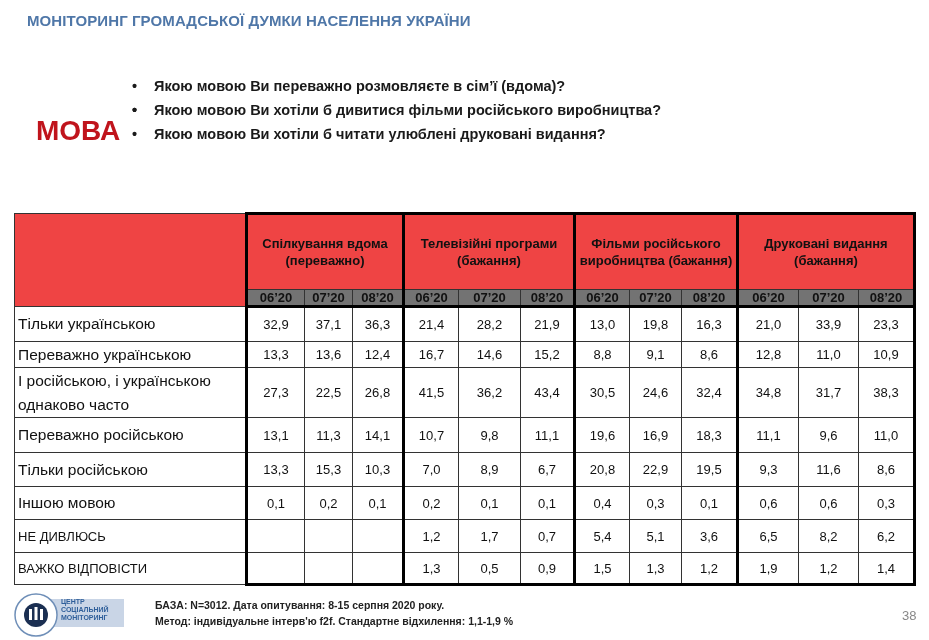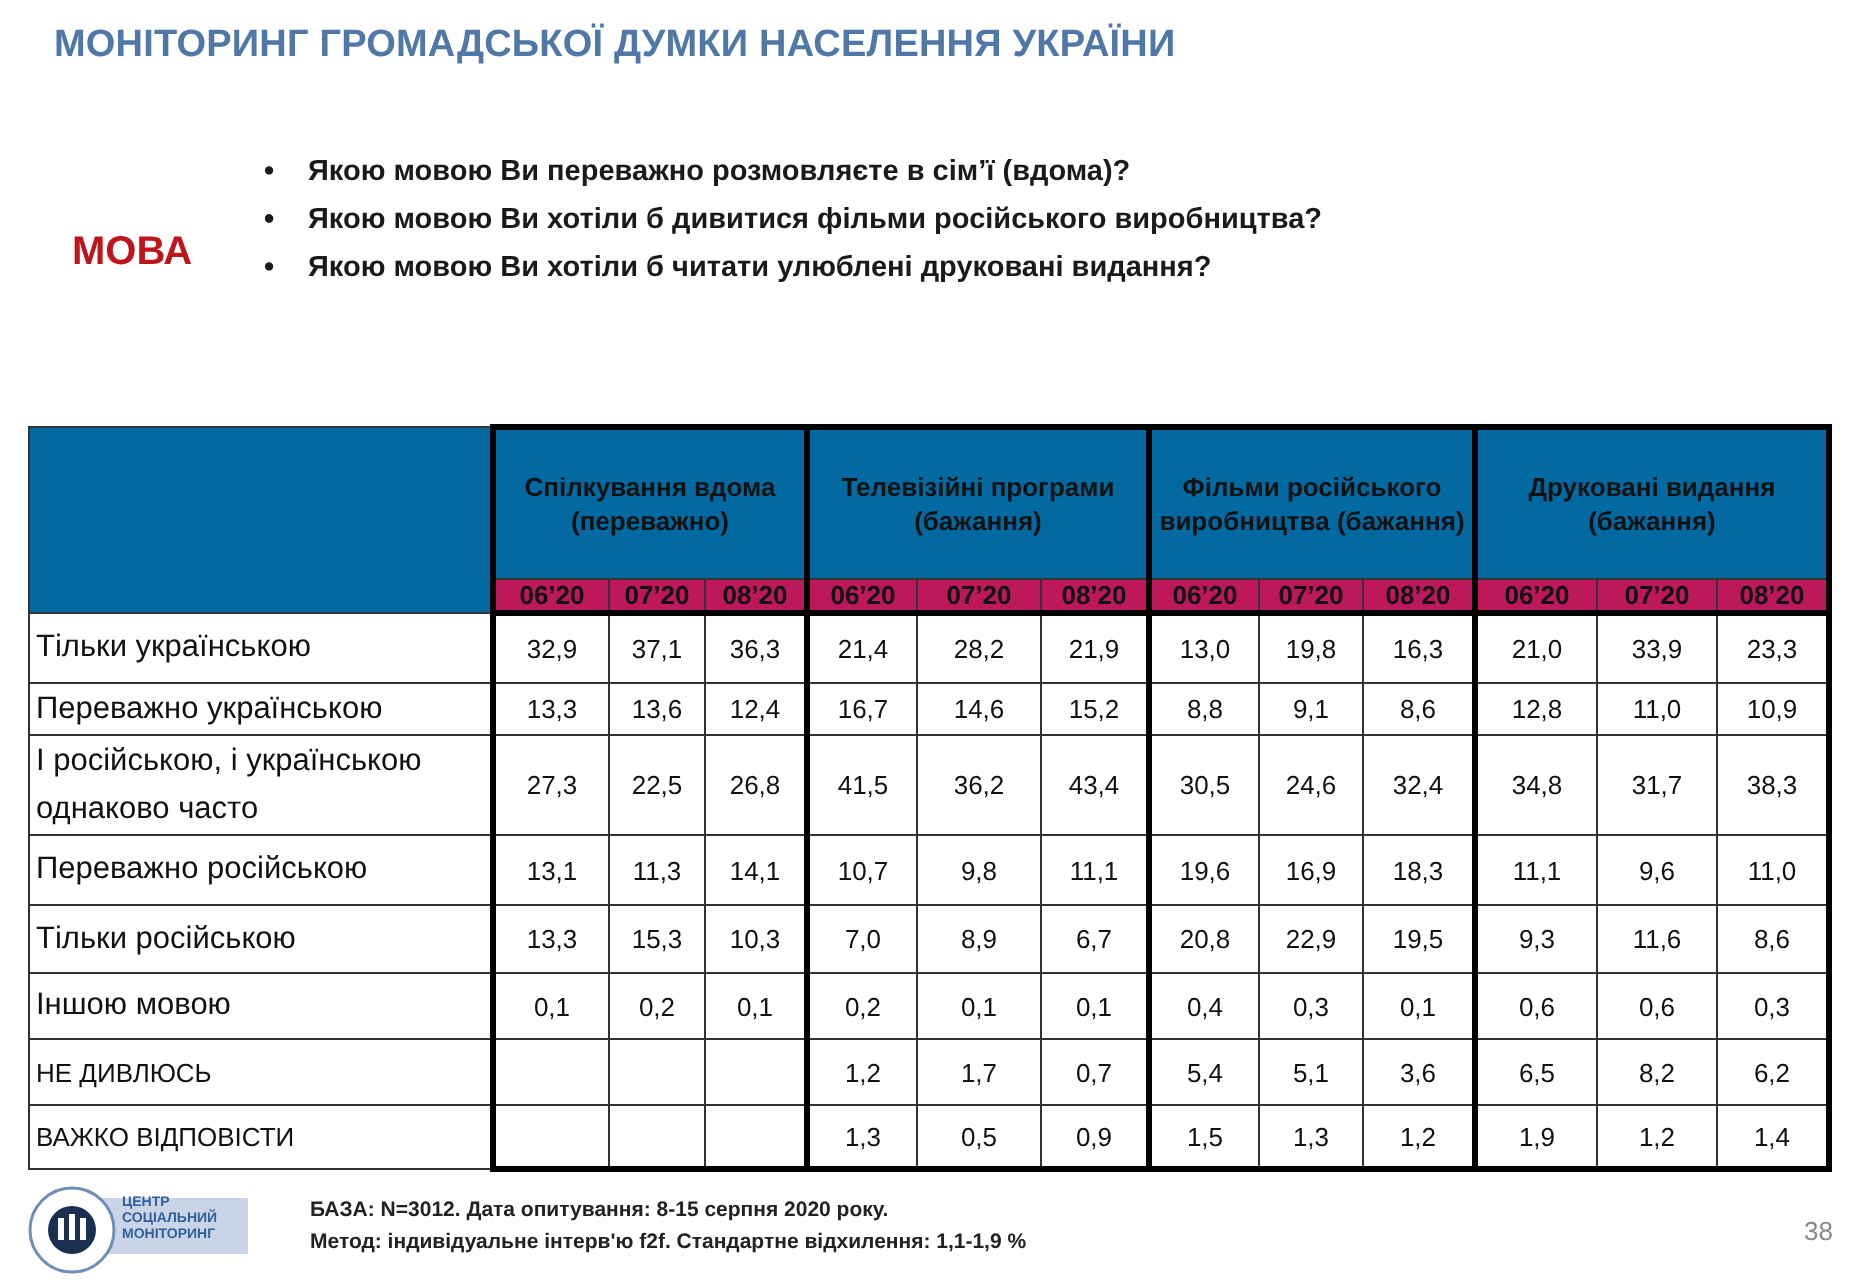--- a/index.html
+++ b/index.html
@@ -1,28 +1,28 @@
 <!DOCTYPE html>
 <html><head>
 <meta charset="utf-8">
 <style>
   html, body { margin:0; padding:0; }
   body { width:929px; height:640px; background:#ffffff; position:relative; overflow:hidden; font-family:"Liberation Sans", sans-serif; color:#111; }
-  .title { position:absolute; left:27px; top:12px; font-size:19px; font-weight:bold; color:#4f77a8; letter-spacing:0.1px; white-space:nowrap; }
-  .topic { position:absolute; left:36px; top:115px; font-size:20px; font-weight:bold; color:#c0141c; }
+  .title { position:absolute; left:27px; top:12px; font-size:15px; font-weight:bold; color:#4f77a8; letter-spacing:0.1px; white-space:nowrap; }
+  .topic { position:absolute; left:36px; top:115px; font-size:28px; font-weight:bold; color:#c0141c; }
   .questions { position:absolute; left:130px; top:74px; margin:0; padding:0; list-style:none; font-size:14.5px; font-weight:bold; color:#1a1a1a; }
   .questions li { position:relative; padding-left:24px; line-height:24px; }
   .questions li .bullet { position:absolute; left:2px; top:0; }
   .questions li.wrap { width:680px; }
 
   table.data { position:absolute; left:14px; top:212px; border-collapse:collapse; table-layout:fixed; }
   table.data td, table.data th { border:1px solid #333; padding:0; font-size:13px; text-align:center; vertical-align:middle; }
-  .hdr { background:#0369a1; }
+  .hdr { background:#ef4444; }
   .grp { font-weight:bold; font-size:12.5px; line-height:17px; height:74px; }
-  .date { font-weight:bold; font-size:12px; height:14px; background:#be185d; }
+  .date { font-weight:bold; font-size:12px; height:14px; background:#737373; }
   .lbl { text-align:left !important; padding-left:3px !important; font-size:15.5px !important; }
   .lbl.small { font-size:13px !important; }
   .gL { border-left:3px solid #000 !important; }
   .gR { border-right:3px solid #000 !important; }
   .gT { border-top:3px solid #000 !important; }
   .gB { border-bottom:3px solid #000 !important; }
   .val { font-size:13px; }
 
   .footer-logo { position:absolute; left:14px; top:592px; width:110px; height:40px; }
   .footer-text { position:absolute; left:155px; top:597px; font-size:10.5px; font-weight:bold; color:#222; line-height:16px; }

